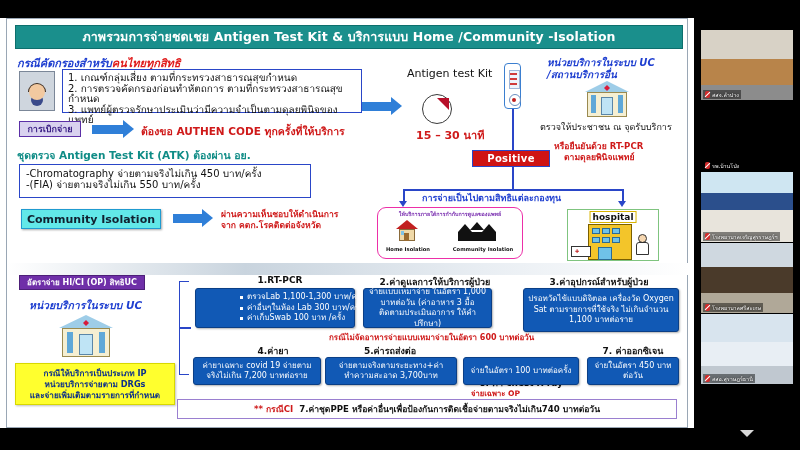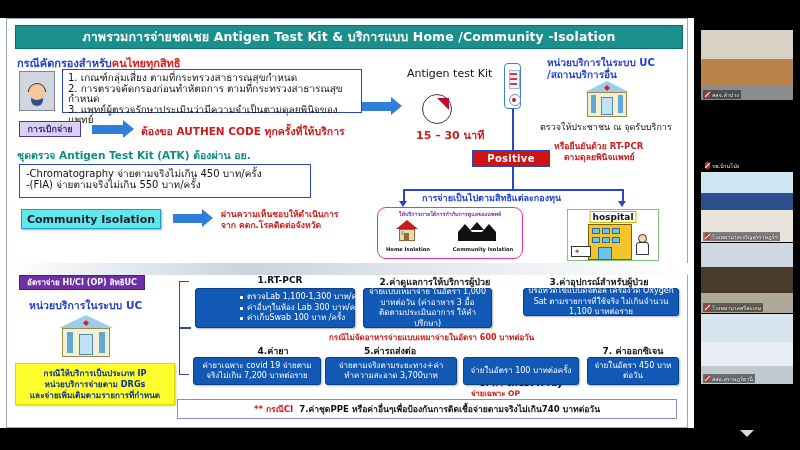--- a/index.html
+++ b/index.html
@@ -31,21 +31,21 @@
     color:#ffffff;
     font-size:12.5px;font-weight:bold;
     display:flex;align-items:center;justify-content:center;
     text-align:center;
     letter-spacing:.1px;
   }
 
   
   .t{position:absolute;white-space:nowrap;}
 
-  .hdr-blue{color:#1f3fd0;font-weight:bold;font-size:11px;}
+  .hdr-blue{color:#1f3fd0;font-weight:bold;font-size:11px;font-style:italic;}
   .hdr-blue .red{color:#e01b1b;}
   .sec-red{color:#cf1a1a;font-weight:bold;}
   .teal{color:#0f8c86;font-weight:bold;}
 
   .boxline{
     position:absolute;border:1.5px solid #2a46c8;background:#ffffff;
     box-sizing:border-box;
   }
   .crit{
     font-size:10px;color:#111;line-height:10.5px;padding:3px 5px;
@@ -418,21 +418,21 @@
           <li>ตรวจLab 1,100-1,300 บาท/ครั้ง</li>
           <li>ค่าอื่นๆในห้อง Lab 300 บาท/ครั้ง</li>
           <li>ค่าเก็บSwab 100 บาท /ครั้ง</li>
         </ul>
       </div>
 
       <div class="card-title" style="left:348px;top:256px;width:160px;">2.ค่าดูแลการให้บริการผู้ป่วย</div>
       <div class="blue-card" style="left:356px;top:269px;width:129px;height:40px;">จ่ายแบบเหมาจ่าย ในอัตรา 1,000 บาทต่อวัน (ค่าอาหาร 3 มื้อ ติดตามประเมินอาการ ให้คำปรึกษา)</div>
 
       <div class="card-title" style="left:512px;top:256px;width:160px;">3.ค่าอุปกรณ์สำหรับผู้ป่วย</div>
-      <div class="blue-card" style="left:516px;top:269px;width:156px;height:28px;">ปรอทวัดไข้แบบดิจิตอล เครื่องวัด Oxygen Sat ตามรายการที่ใช้จริง ไม่เกินจำนวน 1,100 บาทต่อราย</div>
+      <div class="blue-card" style="left:516px;top:269px;width:156px;height:44px;">ปรอทวัดไข้แบบดิจิตอล เครื่องวัด Oxygen Sat ตามรายการที่ใช้จริง ไม่เกินจำนวน 1,100 บาทต่อราย</div>
 
       <div class="note-red" style="left:322px;top:312px;">กรณีไม่จัดอาหารจ่ายแบบเหมาจ่ายในอัตรา 600 บาทต่อวัน</div>
 
       <div class="card-title" style="left:196px;top:325px;width:140px;">4.ค่ายา</div>
       <div class="blue-card" style="left:186px;top:338px;width:128px;height:28px;">ค่ายาเฉพาะ covid 19 จ่ายตามจริงไม่เกิน 7,200 บาทต่อราย</div>
 
       <div class="card-title" style="left:318px;top:325px;width:130px;">5.ค่ารถส่งต่อ</div>
       <div class="blue-card" style="left:318px;top:338px;width:132px;height:28px;">จ่ายตามจริงตามระยะทาง+ค่าทำความสะอาด 3,700บาท</div>
 
       <div class="card-title" style="left:454px;top:325px;width:120px;margin-top:32px;">6. ค่า chest X-ray</div>

